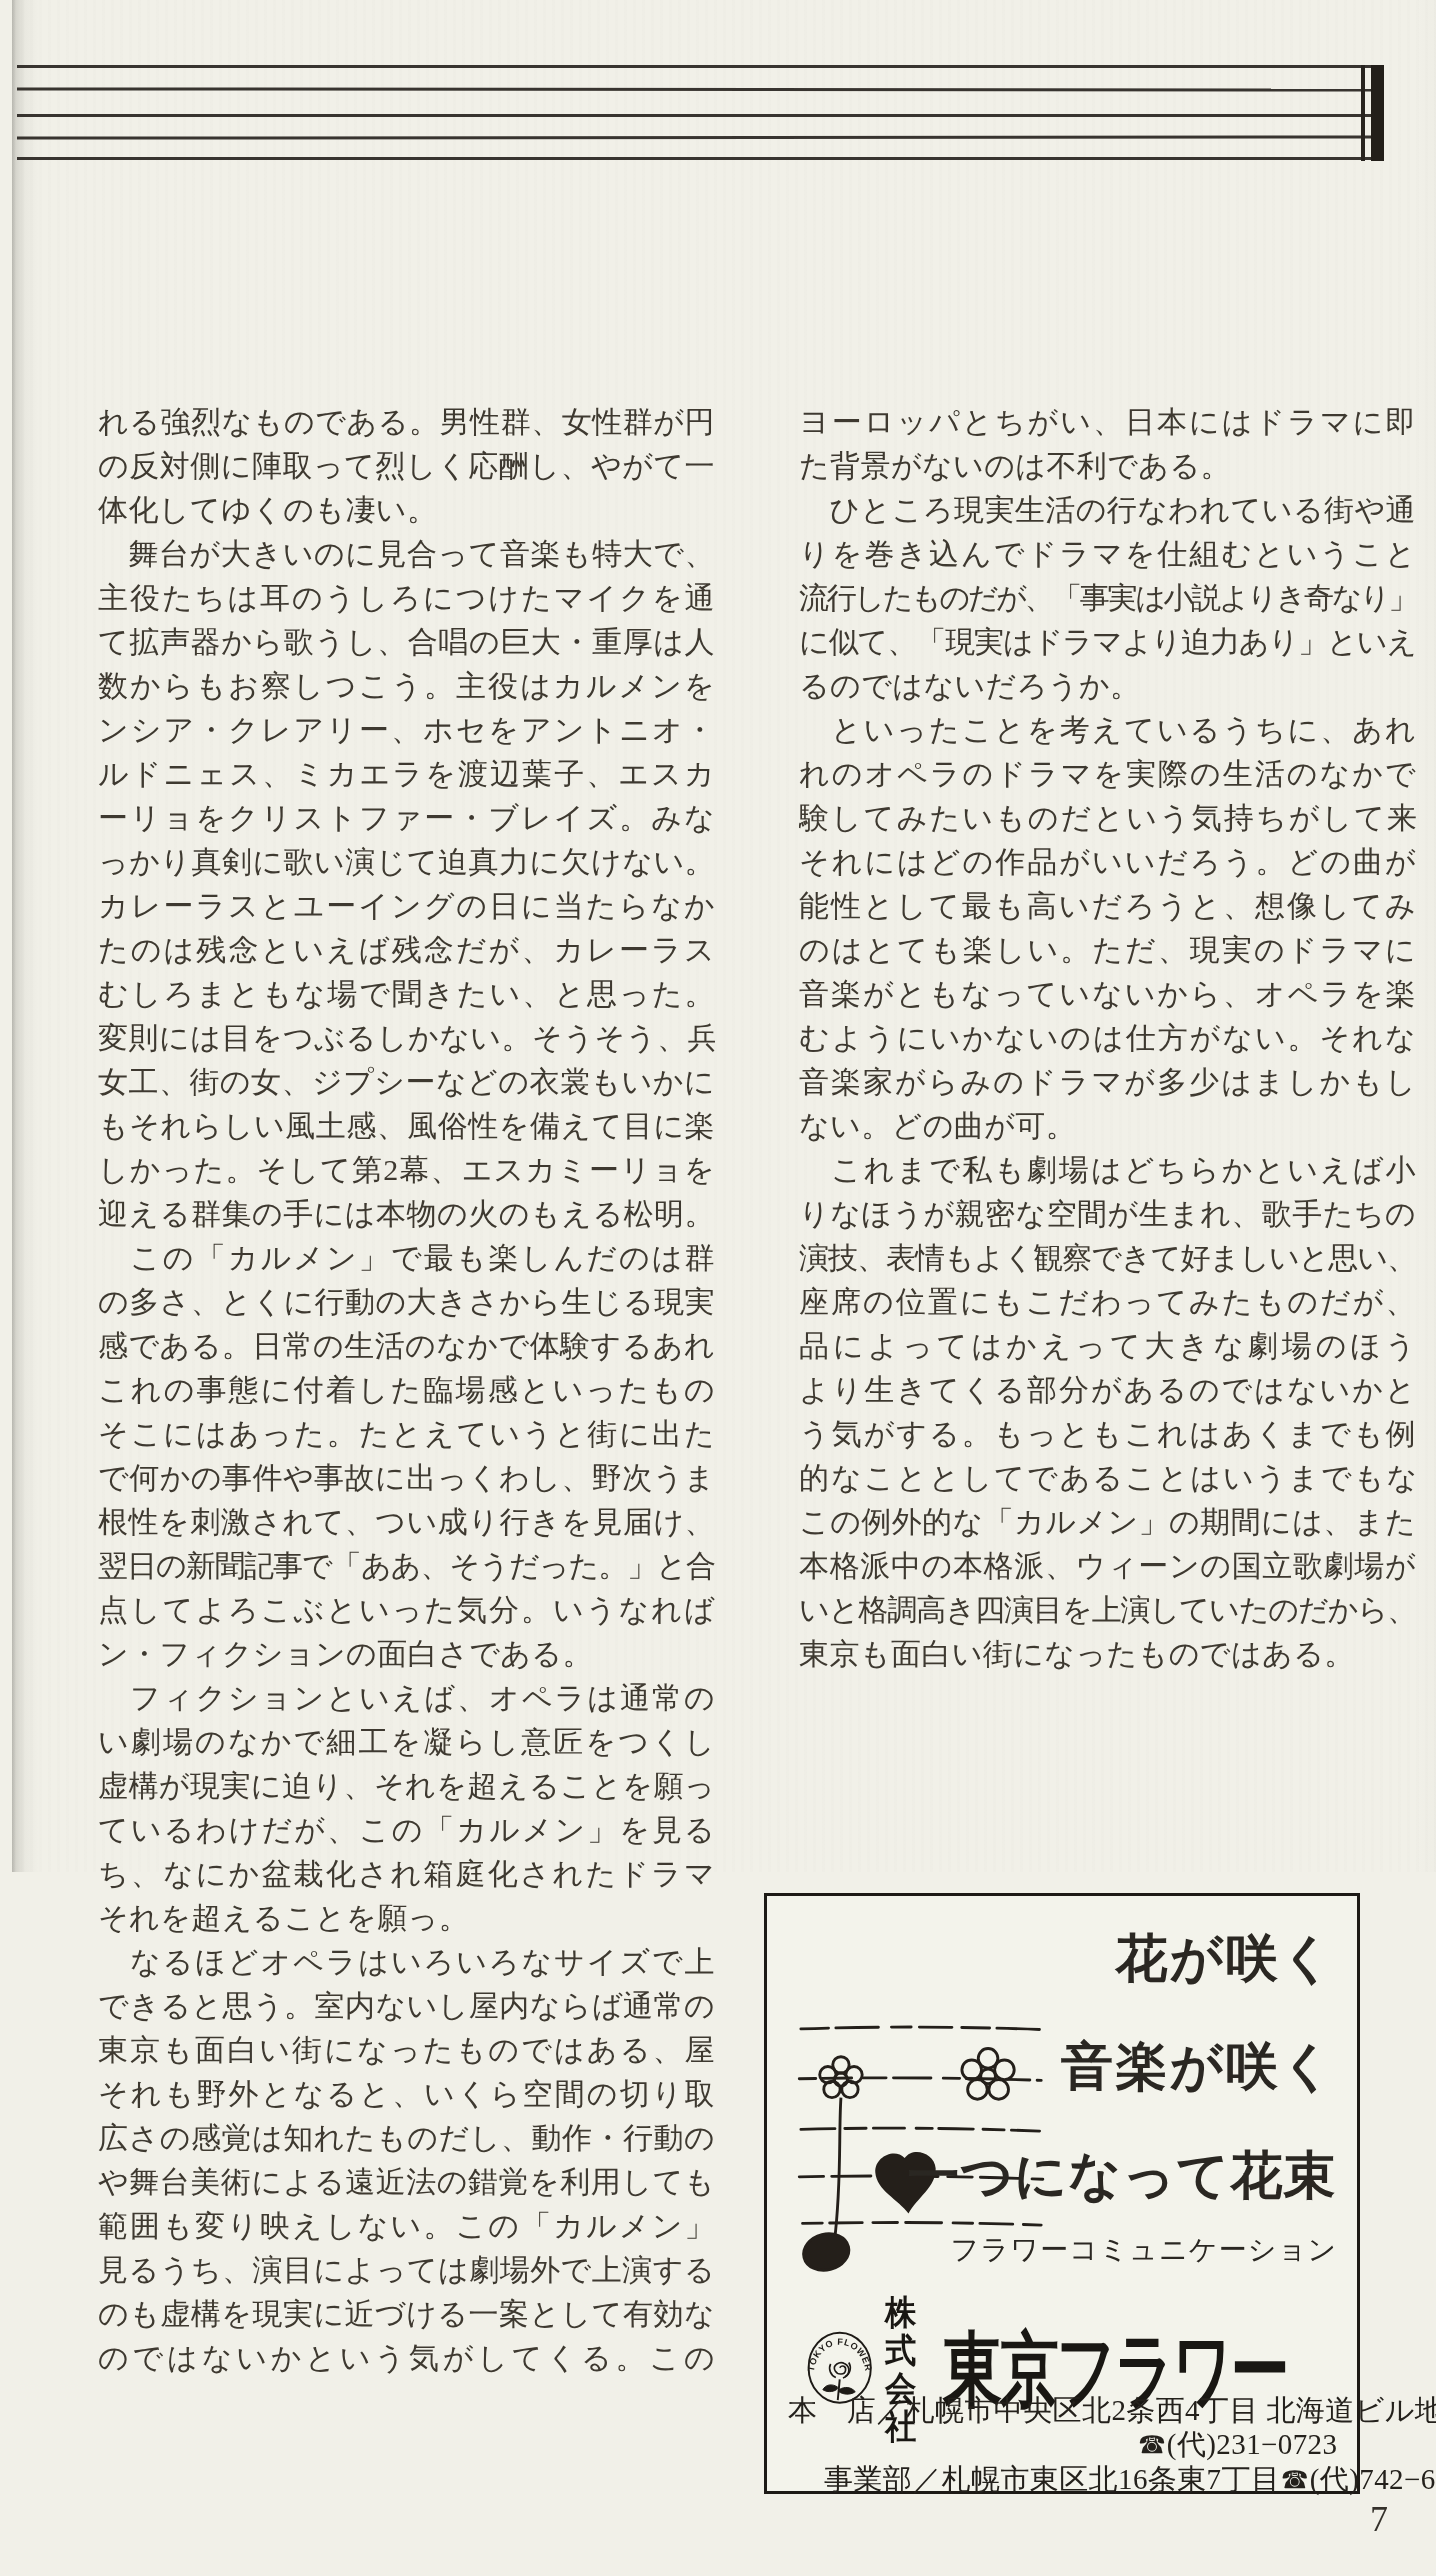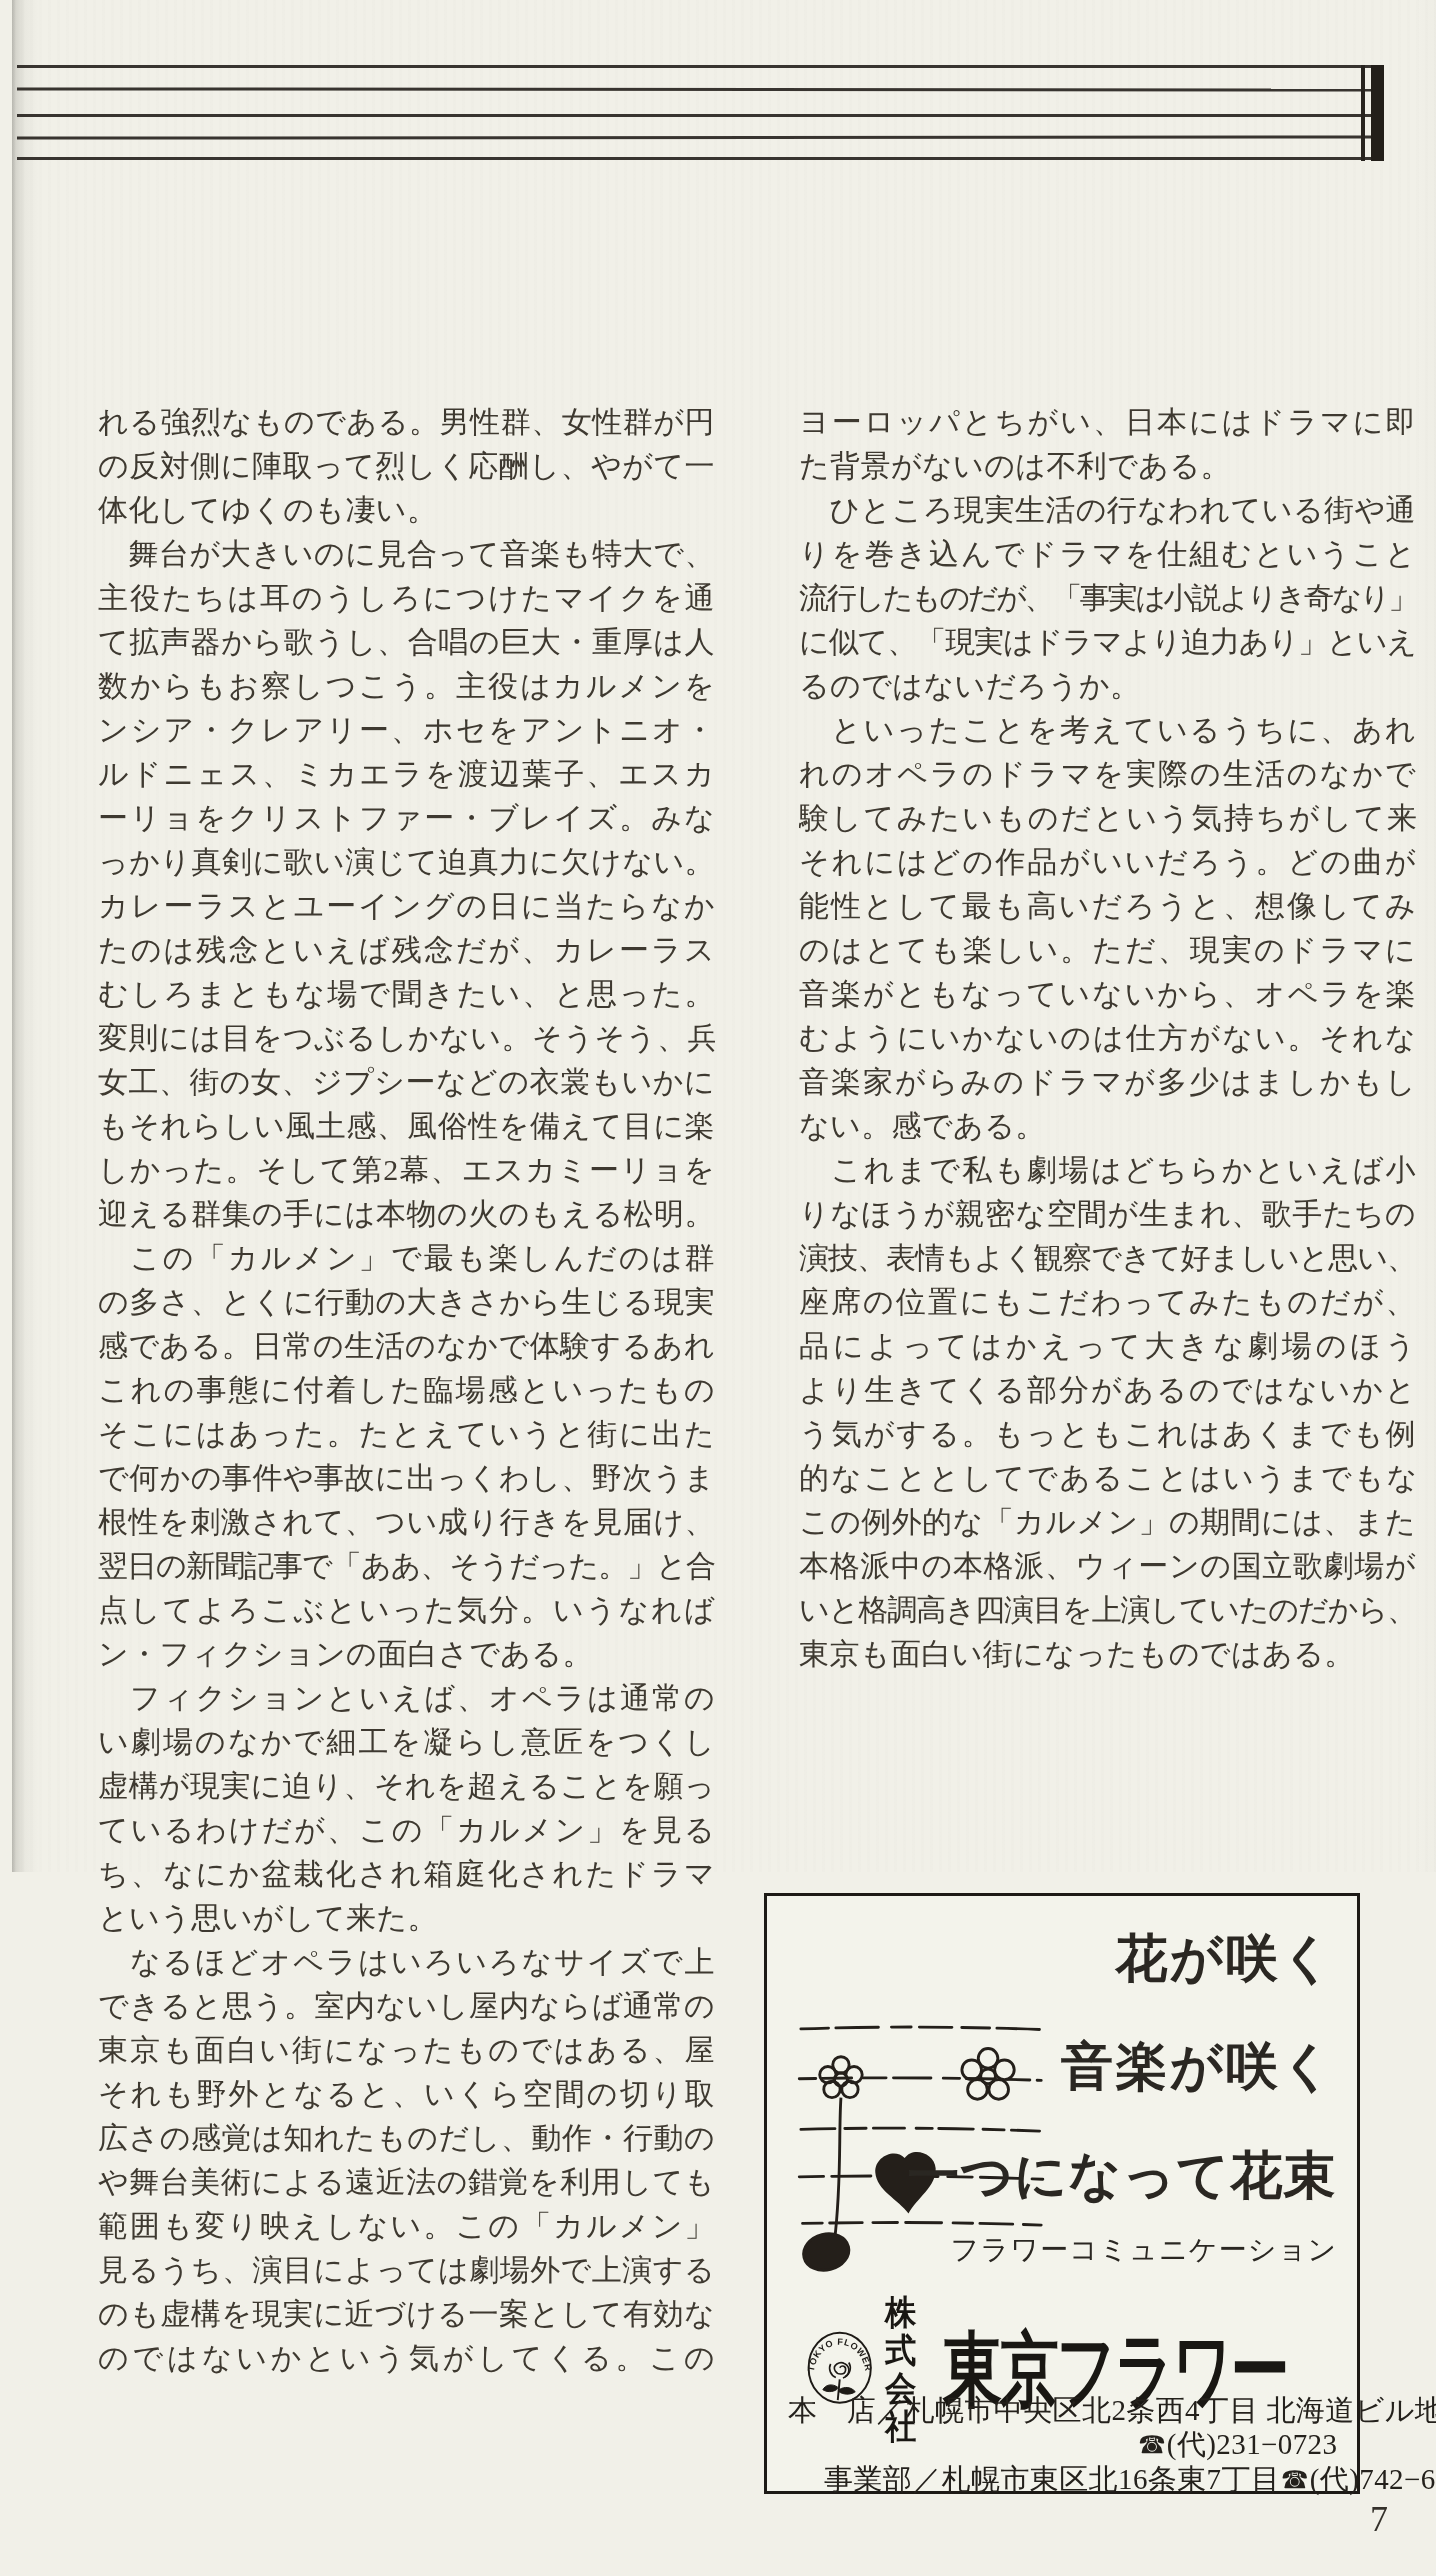--- a/index.html
+++ b/index.html
@@ -112,21 +112,21 @@
         <div class="tline j">で何かの事件や事故に出っくわし、野次うま</div>
         <div class="tline j">根性を刺激されて、つい成り行きを見届け、</div>
         <div class="tline j" style="letter-spacing: -1.1px;">翌日の新聞記事で「ああ、そうだった。」と合</div>
         <div class="tline j">点してよろこぶといった気分。いうなればノ</div>
         <div class="tline">ン・フィクションの面白さである。</div>
         <div class="tline j">　フィクションといえば、オペラは通常の狭</div>
         <div class="tline j">い劇場のなかで細工を凝らし意匠をつくして</div>
         <div class="tline j">虚構が現実に迫り、それを超えることを願っ</div>
         <div class="tline j">ているわけだが、この「カルメン」を見るう</div>
         <div class="tline j">ち、なにか盆栽化され箱庭化されたドラマと</div>
-        <div class="tline">という思いがして来た。</div>
+        <div class="tline">それを超えることを願っ。</div>
         <div class="tline j">　なるほどオペラはいろいろなサイズで上演</div>
         <div class="tline j">できると思う。室内ないし屋内ならば通常の</div>
         <div class="tline j">東京も面白い街になったものではある、屋外、</div>
         <div class="tline j">それも野外となると、いくら空間の切り取り</div>
         <div class="tline j">広さの感覚は知れたものだし、動作・行動の</div>
         <div class="tline j">や舞台美術による遠近法の錯覚を利用しても</div>
         <div class="tline j">範囲も変り映えしない。この「カルメン」を</div>
         <div class="tline j">見るうち、演目によっては劇場外で上演する</div>
         <div class="tline j">のも虚構を現実に近づける一案として有効な</div>
         <div class="tline j">のではないかという気がしてくる。この点、</div>
@@ -141,21 +141,21 @@
         <div class="tline">るのではないだろうか。</div>
         <div class="tline j">　といったことを考えているうちに、あれこ</div>
         <div class="tline j">れのオペラのドラマを実際の生活のなかで体</div>
         <div class="tline j" style="letter-spacing: -1.1px;">験してみたいものだという気持ちがして来た。</div>
         <div class="tline j">それにはどの作品がいいだろう。どの曲が可</div>
         <div class="tline j">能性として最も高いだろうと、想像してみる</div>
         <div class="tline j">のはとても楽しい。ただ、現実のドラマには</div>
         <div class="tline j">音楽がともなっていないから、オペラを楽し</div>
         <div class="tline j">むようにいかないのは仕方がない。それなら</div>
         <div class="tline j">音楽家がらみのドラマが多少はましかもしれ</div>
-        <div class="tline">ない。感である。</div>
+        <div class="tline">ない。どの曲が可。</div>
         <div class="tline j">　これまで私も劇場はどちらかといえば小ぶ</div>
         <div class="tline j">りなほうが親密な空間が生まれ、歌手たちの</div>
         <div class="tline j" style="letter-spacing: -1.1px;">演技、表情もよく観察できて好ましいと思い、</div>
         <div class="tline j">座席の位置にもこだわってみたものだが、作</div>
         <div class="tline j">品によってはかえって大きな劇場のほうが、</div>
         <div class="tline j">より生きてくる部分があるのではないかとい</div>
         <div class="tline j">う気がする。もっともこれはあくまでも例外</div>
         <div class="tline j" style="letter-spacing: -1.1px;">的なこととしてであることはいうまでもない。</div>
         <div class="tline j">この例外的な「カルメン」の期間には、また</div>
         <div class="tline j">本格派中の本格派、ウィーンの国立歌劇場が</div>

